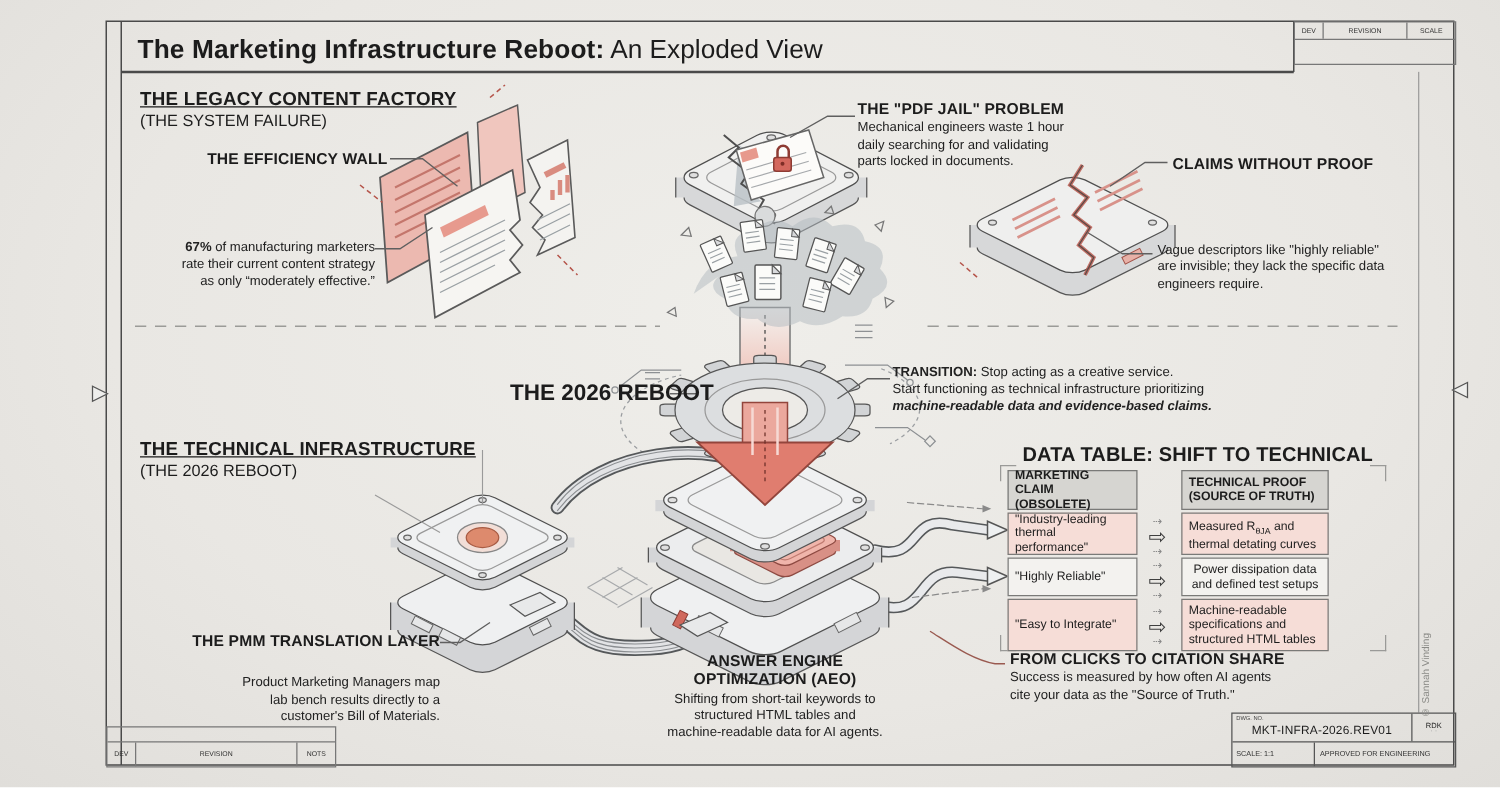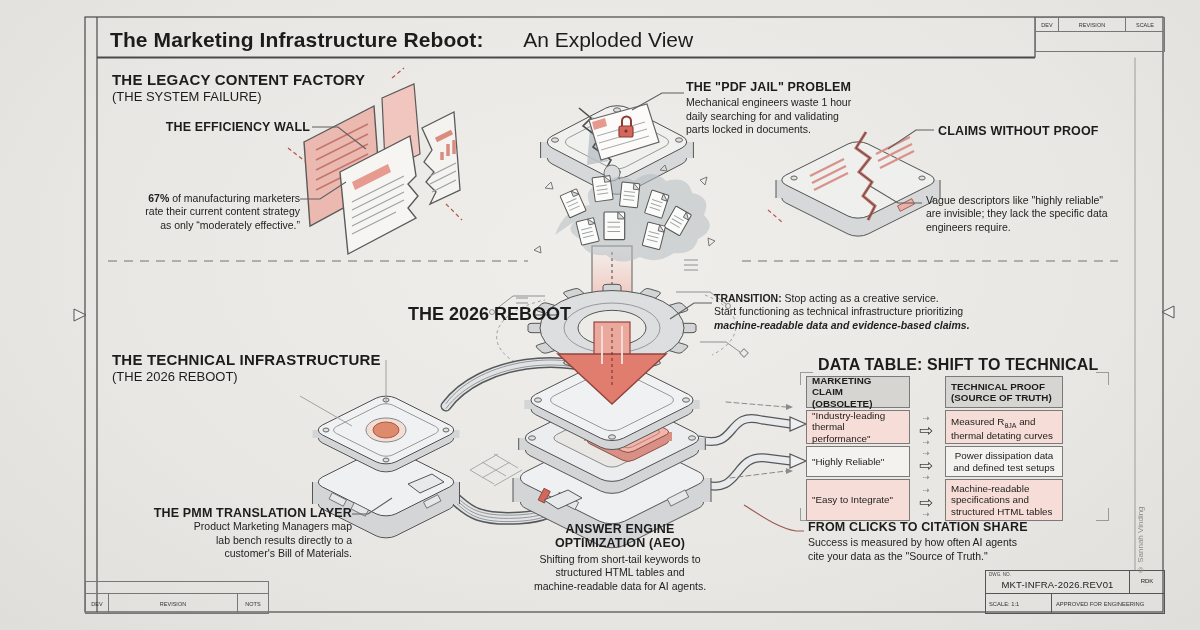--- a/index.html
+++ b/index.html
@@ -2,22 +2,22 @@
 <html><head>
 <meta charset="utf-8">
 <style>
   html,body{margin:0;padding:0;}
   .canvas{position:relative;width:1200px;height:630px;overflow:hidden;
     background:radial-gradient(ellipse at 50% 40%, #efeeea 0%, #e9e7e3 60%, #e0deda 100%);
     font-family:"Liberation Sans",sans-serif;color:#1c1c1c;}
   .art{position:absolute;left:0;top:0;}
   .abs{position:absolute;}
   .h-big{font-size:21px;font-weight:700;letter-spacing:.1px;}
-  .h-big-light{font-size:21px;font-weight:400;margin-left:35px;}
-  .h1{font-size:15px;font-weight:700;line-height:1.1;letter-spacing:.2px;}
+  .h-big-light{font-size:21px;font-weight:400;}
+  .h1{font-size:15px;font-weight:700;line-height:1.1;letter-spacing:.2px;text-decoration:underline;}
   .h1sub{font-size:13px;font-weight:400;line-height:1.2;}
   .h2{font-size:12.5px;font-weight:700;letter-spacing:.15px;line-height:1.15;}
   .body{font-size:10.5px;line-height:1.28;color:#222;}
   .ln{display:block;}
   .right{text-align:right;}
   .center{text-align:center;}
   
   .tr-table{left:1035px;top:17px;width:128px;height:33px;border:1px solid #777;display:flex;flex-direction:column;background:transparent;}
   .tr-row1{display:flex;height:13px;border-bottom:1px solid #777;}
   .tr-row2{flex:1;}
@@ -393,21 +393,21 @@
     <span class="mini-arrow">⇢</span>
   </div>
   <div class="gap-arrows" style="left:906px;top:486px;">
     <span class="mini-arrow">⇢</span>
     <span class="big-arrow">⇨</span>
     <span class="mini-arrow">⇢</span>
   </div>
 
   <div class="abs right" style="left:130px;top:506px;width:222px;">
     <div class="h2">THE PMM TRANSLATION LAYER</div>
-    <div class="body" style="margin-top:0;">
+    <div class="body" style="margin-top:20px;">
       <span class="ln">Product Marketing Managers map</span>
       <span class="ln">lab bench results directly to a</span>
       <span class="ln">customer's Bill of Materials.</span>
     </div>
   </div>
 
   <div class="abs" style="left:808px;top:520px;width:262px;">
     <div class="h2">FROM CLICKS TO CITATION SHARE</div>
     <div class="body" style="margin-top:2px;">
       <span class="ln">Success is measured by how often AI agents</span>

